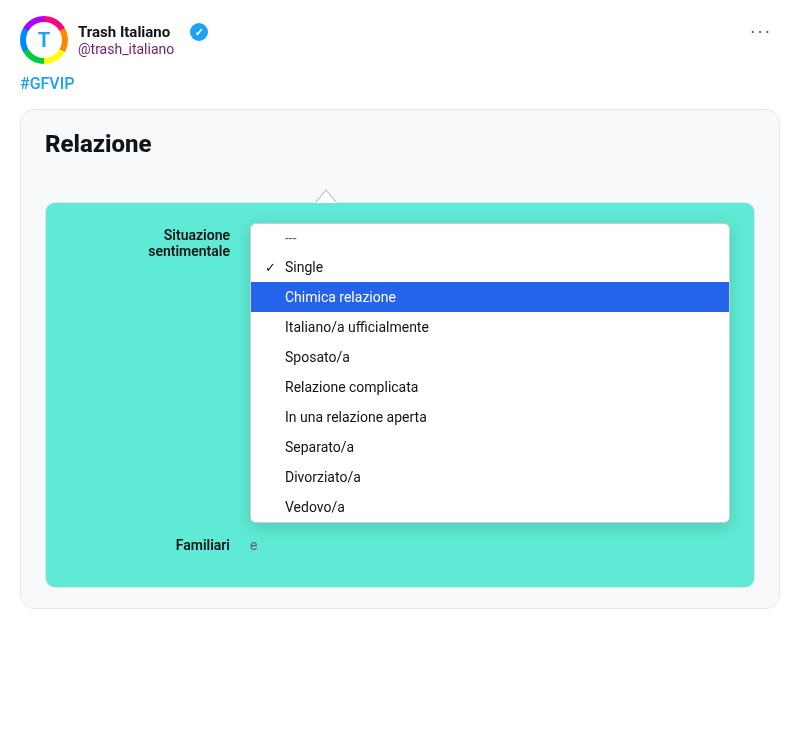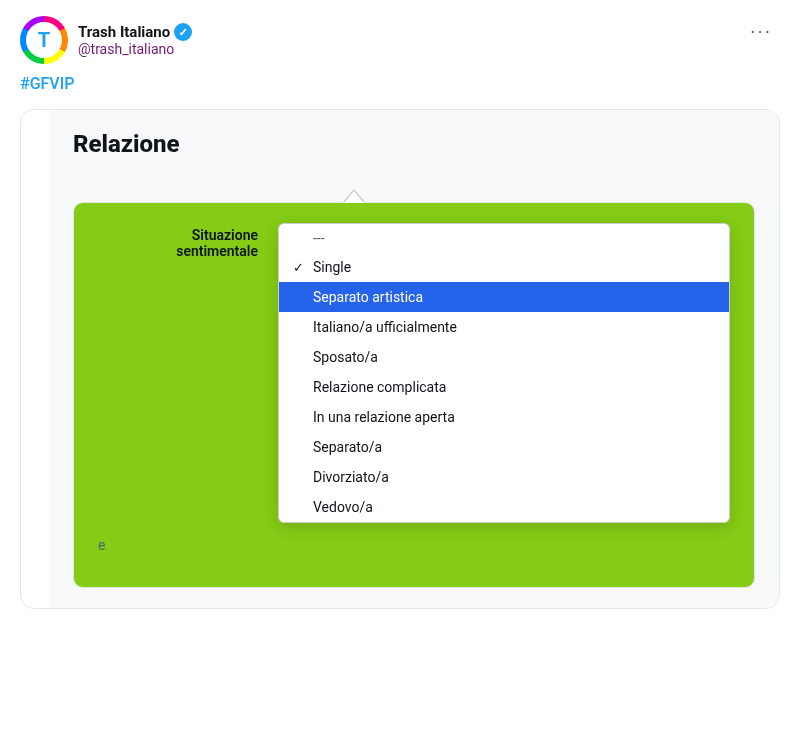--- a/index.html
+++ b/index.html
@@ -66,21 +66,21 @@
     }
 
     .author-info {
       display: flex;
       flex-direction: column;
     }
 
     .author-name-row {
       display: flex;
       align-items: center;
-      gap: 4px;
+      gap: 20px;
     }
 
     .author-name {
       font-weight: 700;
       font-size: 15px;
       color: #0f1419;
     }
 
     .verified-icon {
       width: 18px;
@@ -116,39 +116,38 @@
       margin-bottom: 16px;
       cursor: pointer;
     }
 
     
     .card {
       border: 1px solid #e1e8ed;
       border-radius: 14px;
       overflow: hidden;
       background: #ffffff;
-      padding-left: 28px;
     }
 
     .card-inner {
       padding: 20px 24px;
       position: relative;
       background: #f7f9fa;
     }
 
     .card-title {
       font-size: 24px;
       font-weight: 800;
       color: #0f1419;
       margin-bottom: 16px;
     }
 
     
     .form-area {
-      background: #84cc16;
+      background: #5eead4;
       border-radius: 10px;
       padding: 20px 24px;
       position: relative;
       border: 1px solid #e1e8ed;
       margin-top: 44px;
     }
 
     
     .caret-up {
       width: 0;
@@ -302,21 +301,21 @@
                 <span>---</span>
               </div>
 
               <div class="dropdown-item">
                 <span class="checkmark">✓</span>
                 <span>Single</span>
               </div>
 
               <div class="dropdown-item selected-blue">
                 <span class="checkmark selected-blue">&nbsp;</span>
-                <span>Separato artistica</span>
+                <span>Chimica relazione</span>
               </div>
 
               <div class="dropdown-item">
                 <span class="checkmark">&nbsp;</span>
                 <span>Italiano/a ufficialmente</span>
               </div>
 
               <div class="dropdown-item">
                 <span class="checkmark">&nbsp;</span>
                 <span>Sposato/a</span>
@@ -344,20 +343,21 @@
 
               <div class="dropdown-item">
                 <span class="checkmark">&nbsp;</span>
                 <span>Vedovo/a</span>
               </div>
             </div>
           </div>
         </div>
 
         <div class="form-row familiari-row">
+          <div class="familiari-label">Familiari</div>
           <div class="familiari-content">e</div>
         </div>
 
       </div>
     </div>
   </div>
 
 </div>
 
 </body></html>

